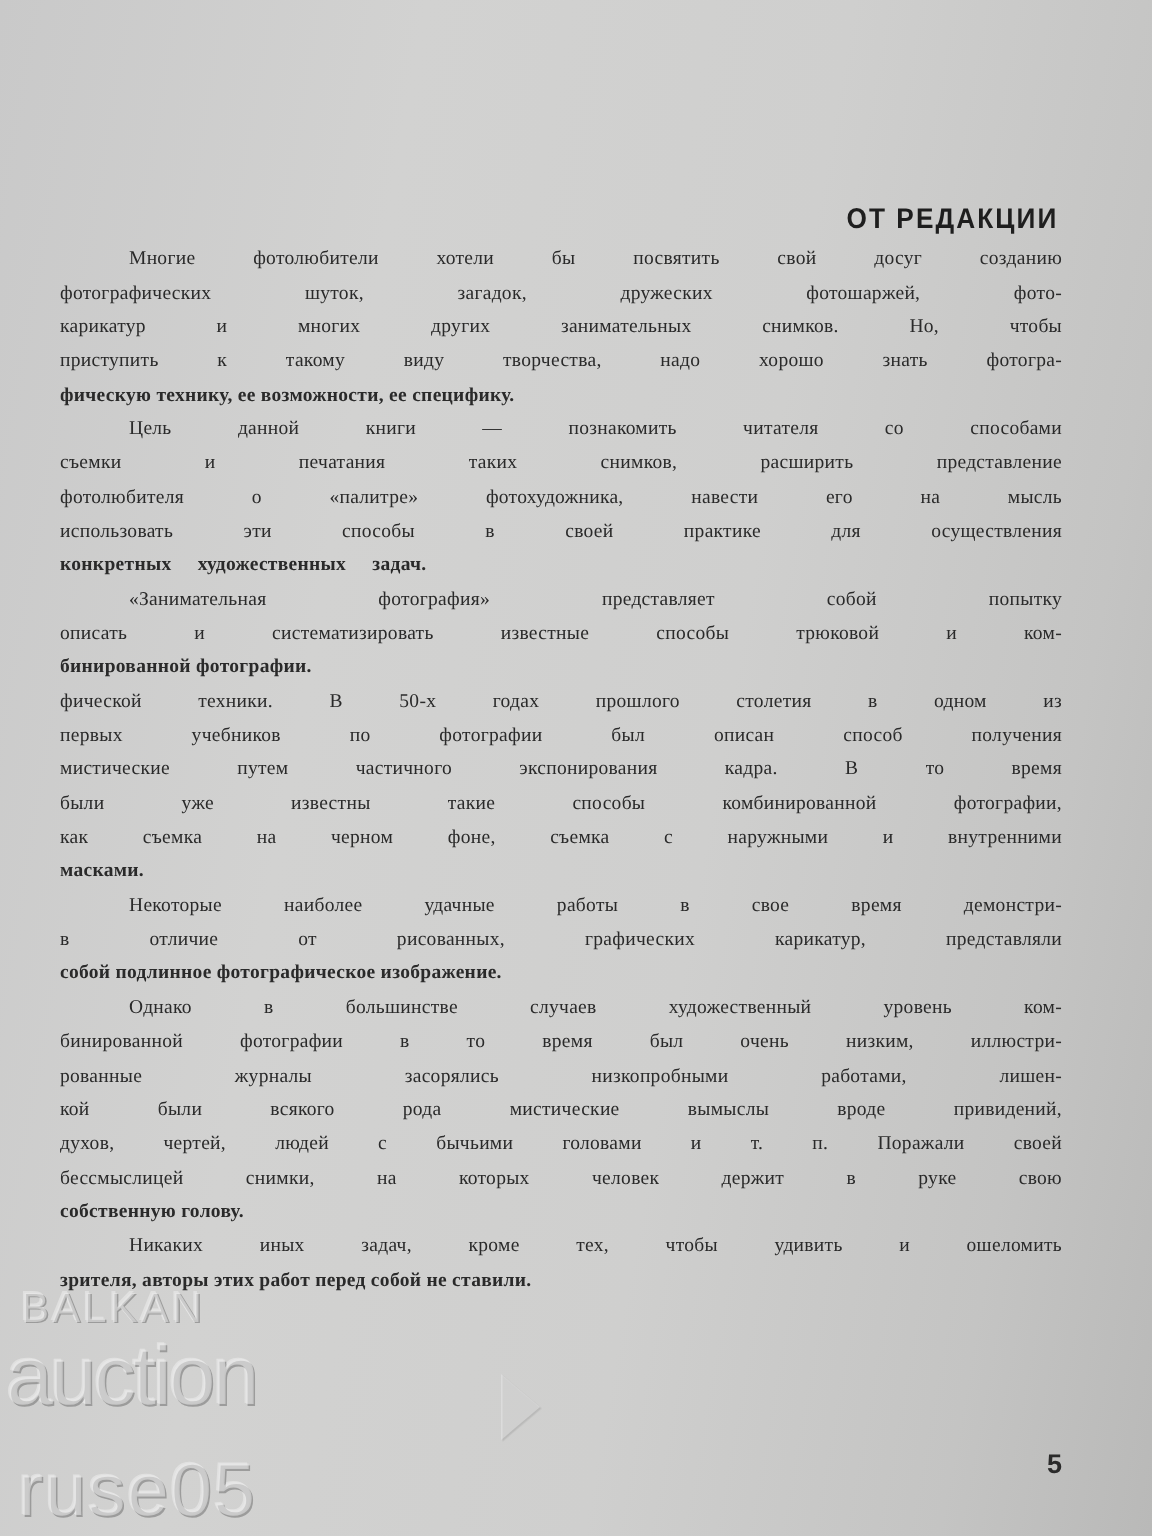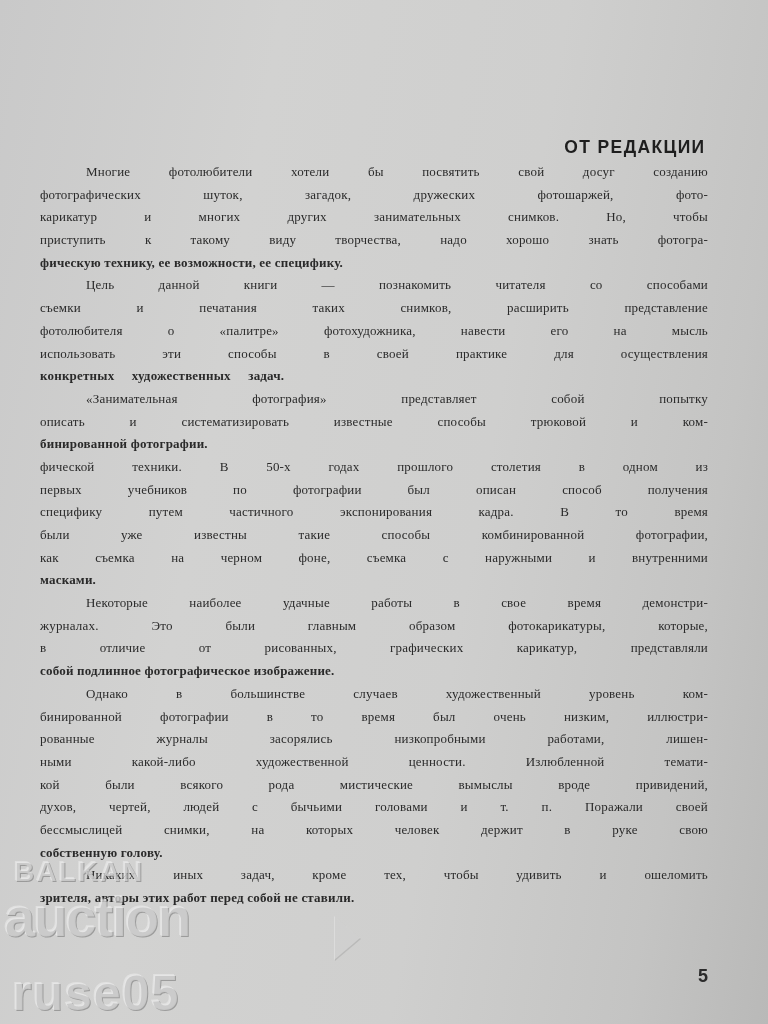--- a/index.html
+++ b/index.html
@@ -72,21 +72,21 @@
     }
     .watermark {
       position: absolute;
       left: 4px;
       top: 856px;
       width: 360px;
       height: 160px;
       pointer-events: none;
       color: rgba(235,235,235,0.55);
       font-family: "Liberation Sans", "DejaVu Sans", sans-serif;
-      font-weight: bold;
+      font-weight: normal;
       text-shadow: 1px 1px 0 rgba(90,90,90,0.45), -1px -1px 0 rgba(255,255,255,0.35);
     }
     .wm-top {
       position: absolute;
       left: 10px; top: 0px;
       font-size: 28px;
       letter-spacing: 2px;
     }
     .wm-mid {
       position: absolute;
@@ -138,38 +138,36 @@
 
     <div class="para">
       <span class="line indent">«Занимательная фотография» представляет собой попытку</span>
       <span class="line">описать и систематизировать известные способы трюковой и ком-</span>
       <span class="line last">бинированной фотографии.</span>
     </div>
 
     <div class="para">
       <span class="line">фической техники. В 50-х годах прошлого столетия в одном из</span>
       <span class="line">первых учебников по фотографии был описан способ получения</span>
-      <span class="line">специфику путем частичного экспонирования кадра. В то время</span>
+      <span class="line">мистические путем частичного экспонирования кадра. В то время</span>
       <span class="line">были уже известны такие способы комбинированной фотографии,</span>
       <span class="line">как съемка на черном фоне, съемка с наружными и внутренними</span>
       <span class="line last">масками.</span>
     </div>
 
     <div class="para">
       <span class="line indent">Некоторые наиболее удачные работы в свое время демонстри-</span>
-      <span class="line">журналах. Это были главным образом фотокарикатуры, которые,</span>
       <span class="line">в отличие от рисованных, графических карикатур, представляли</span>
       <span class="line last">собой подлинное фотографическое изображение.</span>
     </div>
 
     <div class="para">
       <span class="line indent">Однако в большинстве случаев художественный уровень ком-</span>
       <span class="line">бинированной фотографии в то время был очень низким, иллюстри-</span>
       <span class="line">рованные журналы засорялись низкопробными работами, лишен-</span>
-      <span class="line">ными какой-либо художественной ценности. Излюбленной темати-</span>
       <span class="line">кой были всякого рода мистические вымыслы вроде привидений,</span>
       <span class="line">духов, чертей, людей с бычьими головами и т. п. Поражали своей</span>
       <span class="line">бессмыслицей снимки, на которых человек держит в руке свою</span>
       <span class="line last">собственную голову.</span>
     </div>
 
     <div class="para">
       <span class="line indent">Никаких иных задач, кроме тех, чтобы удивить и ошеломить</span>
       <span class="line last">зрителя, авторы этих работ перед собой не ставили.</span>
     </div>

